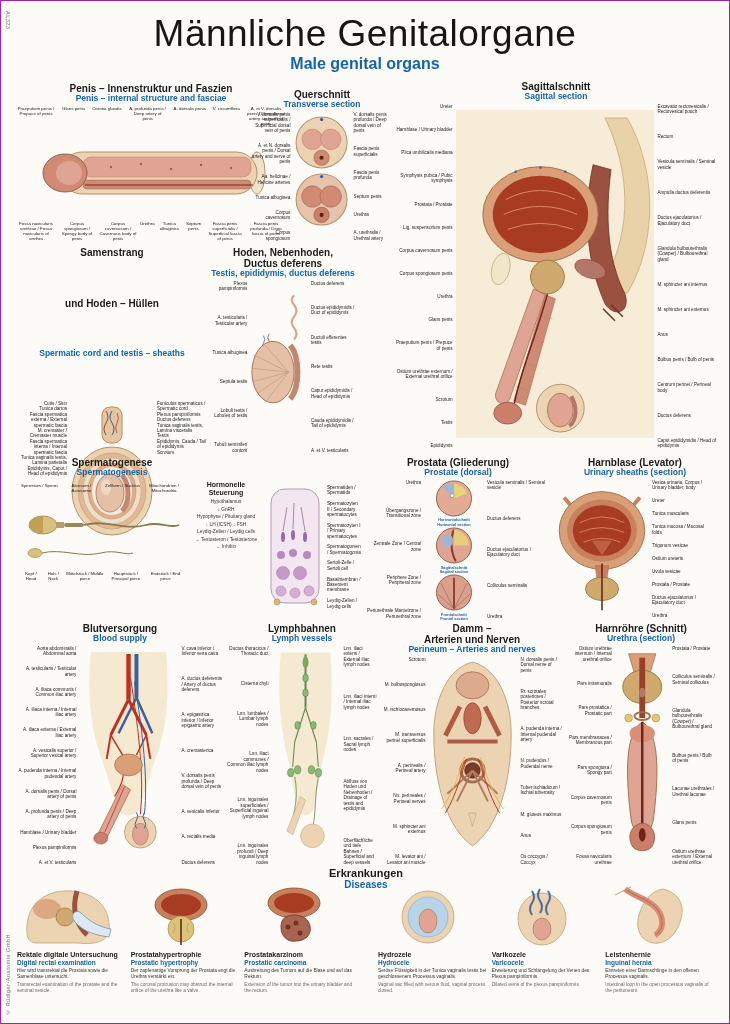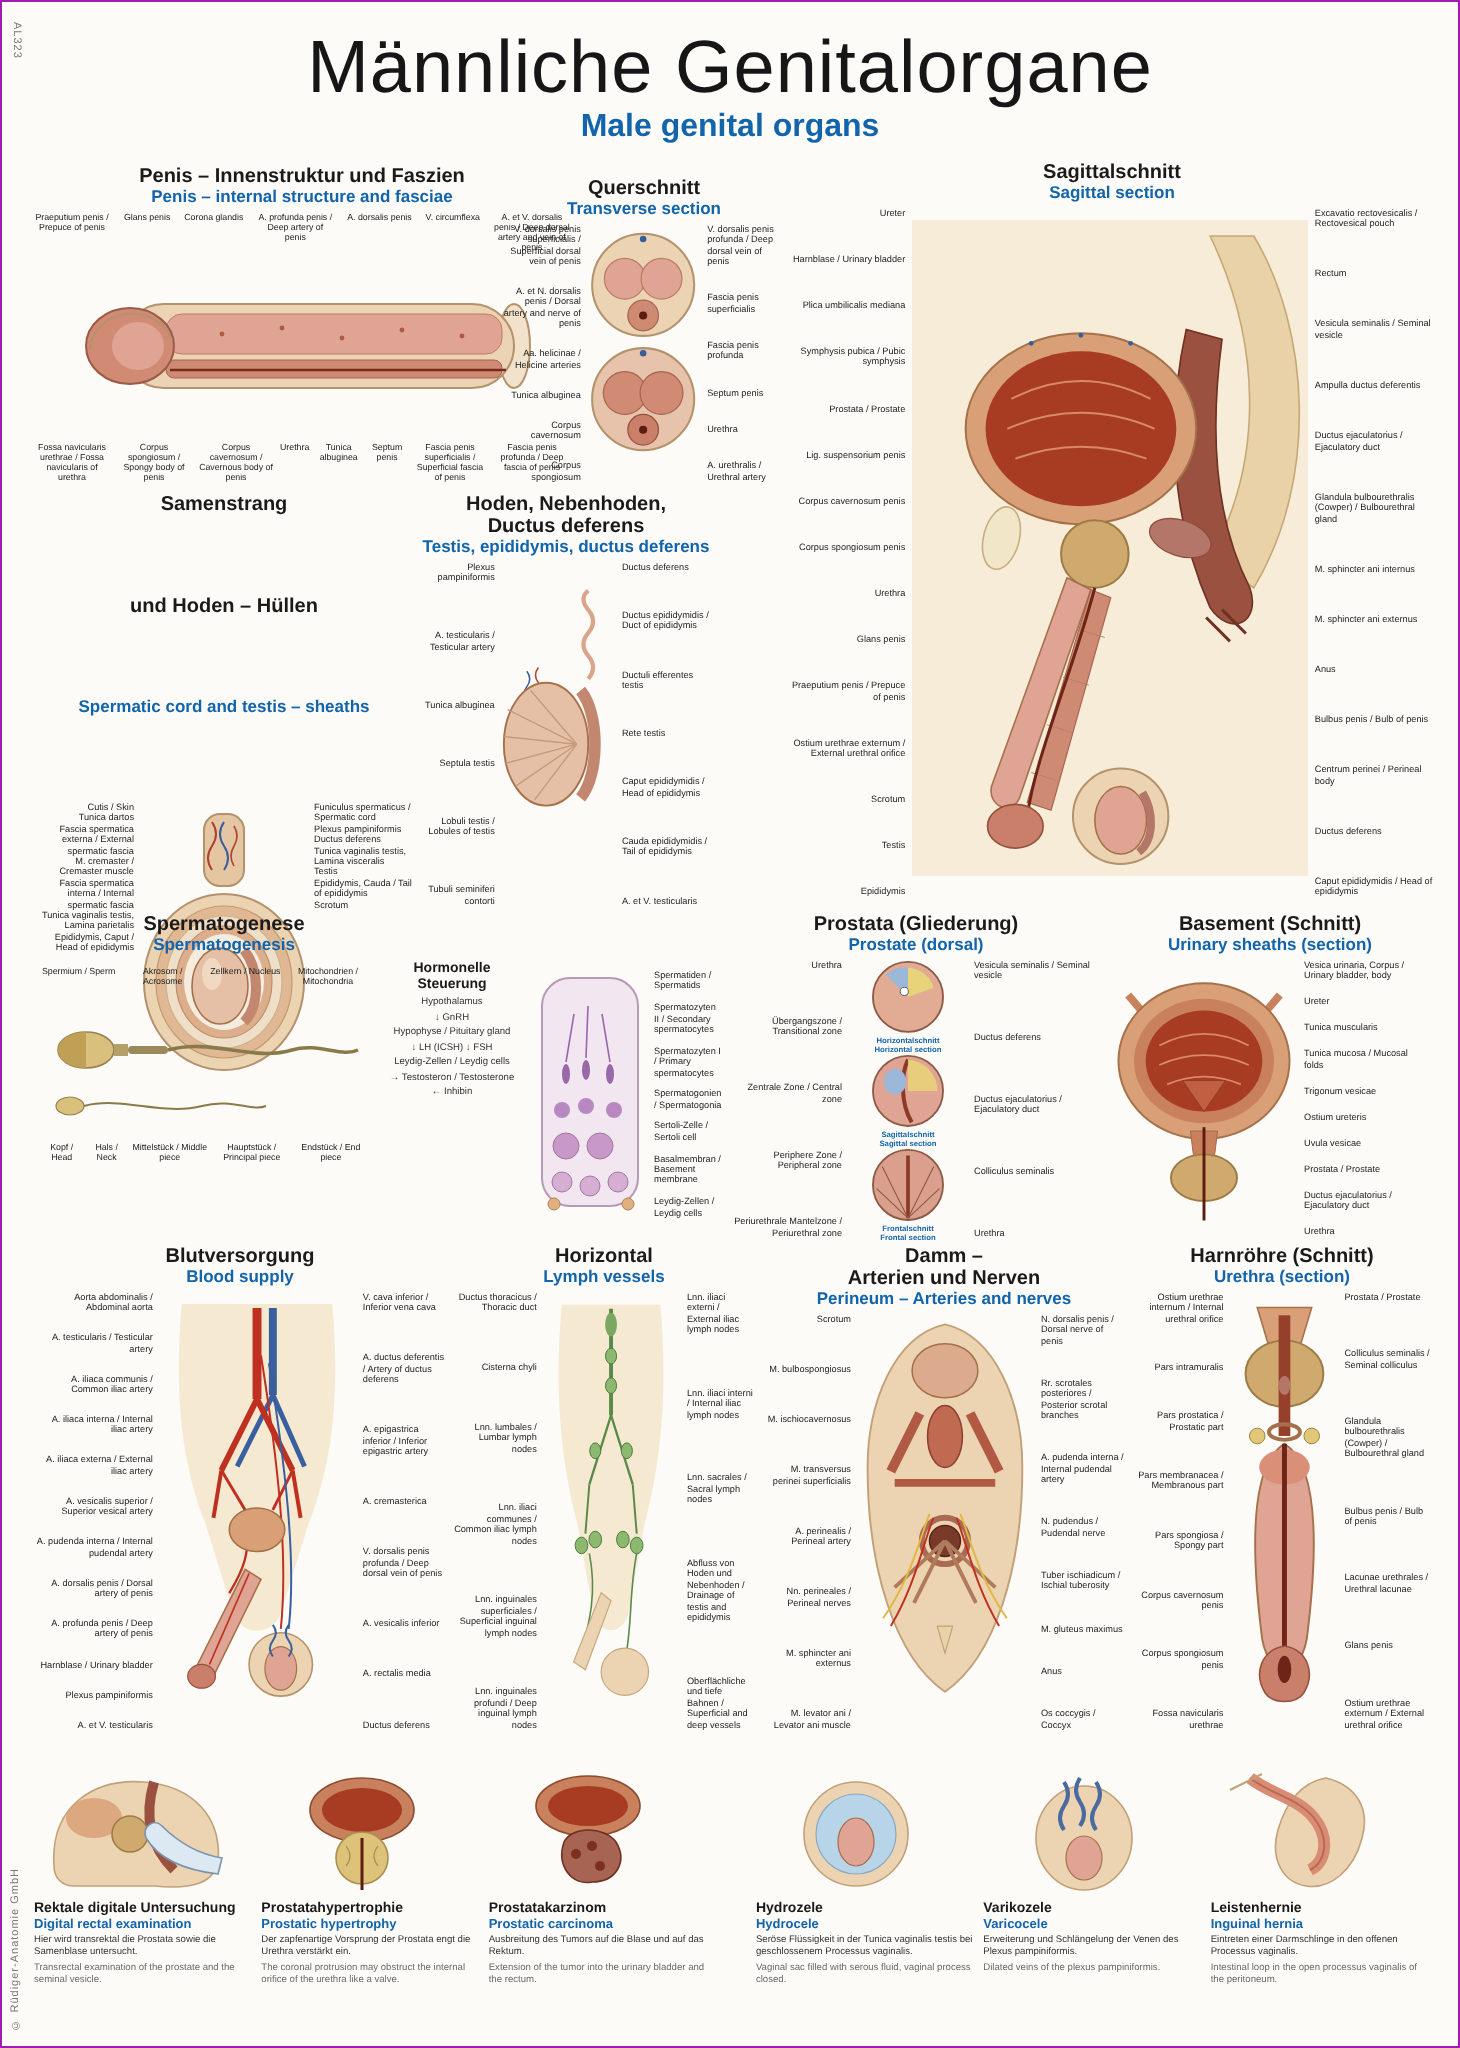--- a/index.html
+++ b/index.html
@@ -383,21 +383,21 @@
           <div class="lbl">Vesicula seminalis / Seminal vesicle</div>
           <div class="lbl">Ductus deferens</div>
           <div class="lbl">Ductus ejaculatorius / Ejaculatory duct</div>
           <div class="lbl">Colliculus seminalis</div>
           <div class="lbl">Urethra</div>
         </div>
     </div>
   </section>
 
   <section class="panel" style="left:554px; top:456px; width:160px; height:162px;">
-    <div class="h-de">Basement (Schnitt)</div>
+    <div class="h-de">Harnblase (Levator)</div>
     <div class="h-en">Urinary sheaths (section)</div>
     <div class="figrow">
       <svg width="94" height="138" viewBox="0 0 94 142">
         <line x1="8" y1="18" x2="30" y2="44" stroke="#c9805c" stroke-width="4"></line>
         <line x1="86" y1="18" x2="64" y2="44" stroke="#c9805c" stroke-width="4"></line>
         <ellipse cx="47" cy="52" rx="44" ry="40" fill="#d9a077" stroke="#a5704a" stroke-width="1"></ellipse>
         <ellipse cx="47" cy="52" rx="36" ry="32" fill="#c9805c"></ellipse>
         <ellipse cx="47" cy="52" rx="30" ry="26" fill="#a83c22"></ellipse>
         <path d="M24,44 q23,-12 46,0" fill="none" stroke="#d98a64" stroke-width="0.9"></path>
         <path d="M24,54 q23,-10 46,0" fill="none" stroke="#d98a64" stroke-width="0.9"></path>
@@ -467,21 +467,21 @@
           <div class="lbl">A. cremasterica</div>
           <div class="lbl">V. dorsalis penis profunda / Deep dorsal vein of penis</div>
           <div class="lbl">A. vesicalis inferior</div>
           <div class="lbl">A. rectalis media</div>
           <div class="lbl">Ductus deferens</div>
         </div>
     </div>
   </section>
 
   <section class="panel" style="left:226px; top:622px; width:150px; height:242px;">
-    <div class="h-de">Horizontal</div>
+    <div class="h-de">Lymphbahnen</div>
     <div class="h-en">Lymph vessels</div>
     <div class="figrow">
       <div class="lblcol r" style="width:42px;">
           <div class="lbl">Ductus thoracicus / Thoracic duct</div>
           <div class="lbl">Cisterna chyli</div>
           <div class="lbl">Lnn. lumbales / Lumbar lymph nodes</div>
           <div class="lbl">Lnn. iliaci communes / Common iliac lymph nodes</div>
           <div class="lbl">Lnn. inguinales superficiales / Superficial inguinal lymph nodes</div>
           <div class="lbl">Lnn. inguinales profundi / Deep inguinal lymph nodes</div>
         </div>
@@ -595,20 +595,24 @@
           <div class="lbl">Glandula bulbourethralis (Cowper) / Bulbourethral gland</div>
           <div class="lbl">Bulbus penis / Bulb of penis</div>
           <div class="lbl">Lacunae urethrales / Urethral lacunae</div>
           <div class="lbl">Glans penis</div>
           <div class="lbl">Ostium urethrae externum / External urethral orifice</div>
         </div>
     </div>
   </section>
 
   <section class="panel" style="left:16px; top:866px; width:698px; height:152px; display:block;">
+    <div class="dishead">
+      <div class="h-de">Erkrankungen</div>
+      <div class="h-en">Diseases</div>
+    </div>
     <div class="disrow">
       <div class="dis">
         <svg width="100" height="64" viewBox="0 0 100 64">
           <path d="M10,50 C8,20 30,6 55,8 C80,10 94,26 92,48 C90,58 80,62 60,60 L20,60 C14,60 10,56 10,50 Z" fill="#ecd4b2" stroke="#c2a078" stroke-width="0.8"></path>
           <ellipse cx="30" cy="26" rx="14" ry="10" fill="#d9a077" opacity="0.85"></ellipse>
           <path d="M60,8 C55,25 58,40 70,52" fill="none" stroke="#9a5140" stroke-width="5"></path>
           <circle cx="48" cy="34" r="9" fill="#cfa96e" stroke="#9c7c46" stroke-width="0.8"></circle>
           <path d="M92,54 C75,52 62,46 56,36 C54,30 60,26 64,30 C72,38 82,44 94,46 Z" fill="#dce8f2" stroke="#7a93ad" stroke-width="0.8"></path>
         </svg>
         <div class="name-de">Rektale digitale Untersuchung</div>

